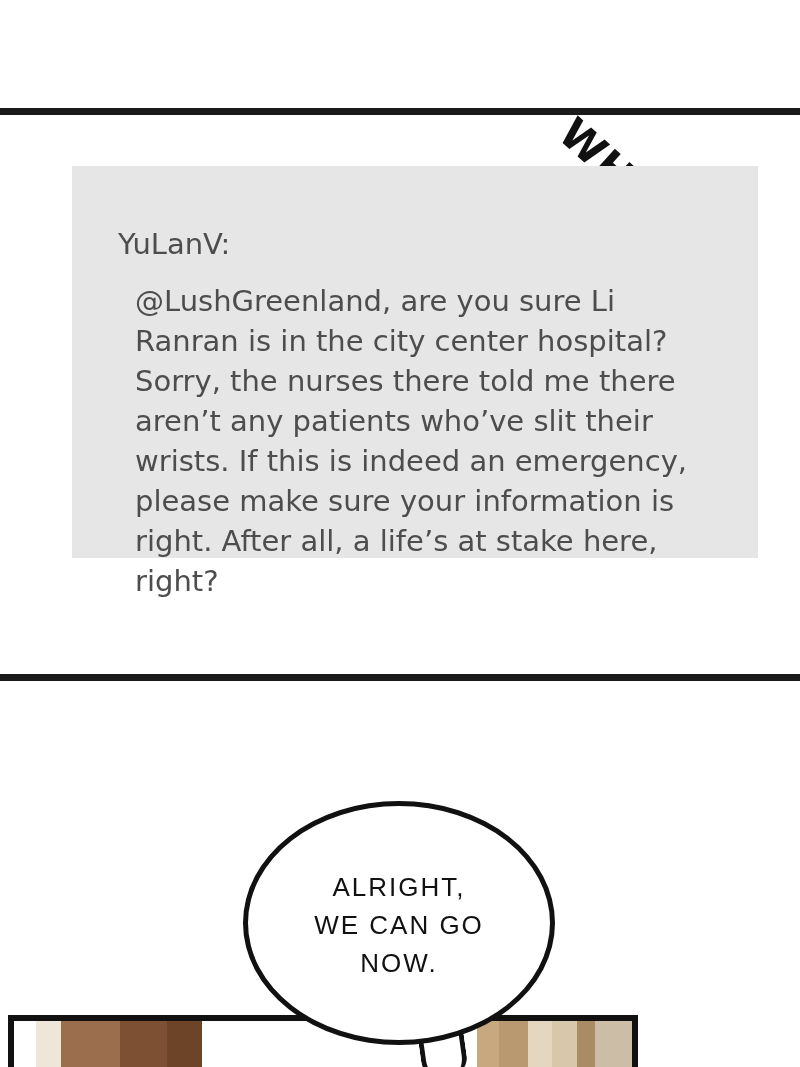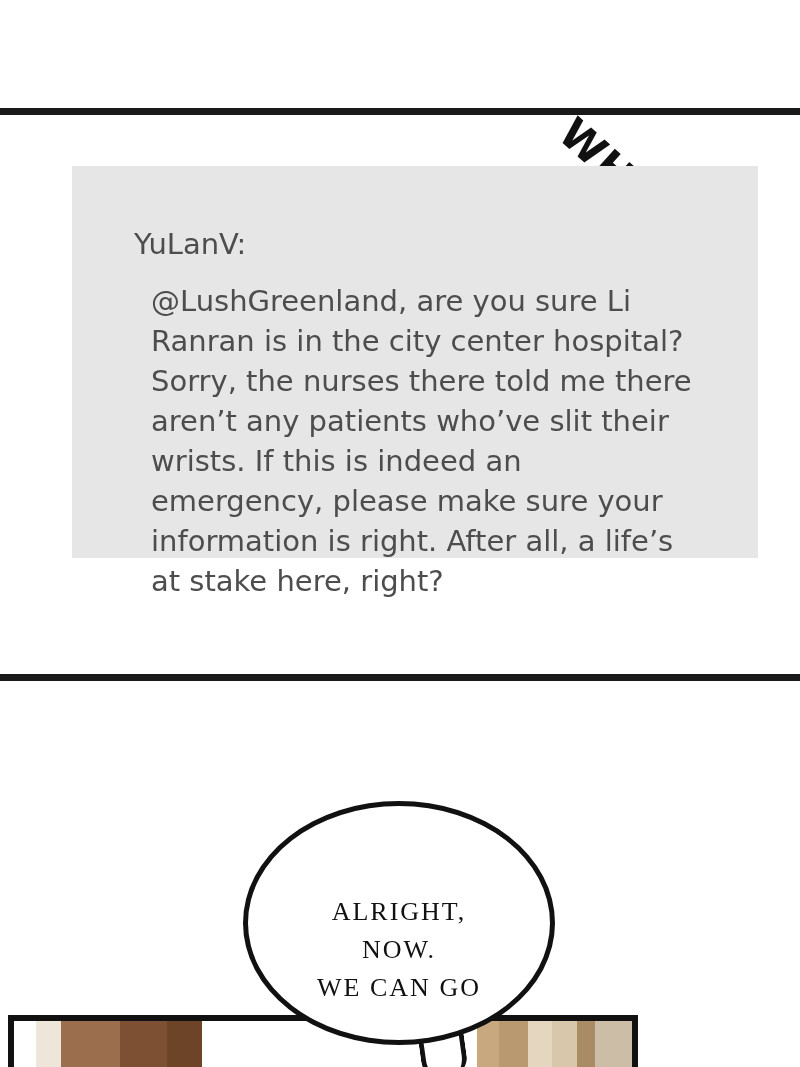--- a/index.html
+++ b/index.html
@@ -57,21 +57,21 @@
 
   
   .comment-box {
     position: absolute;
     left: 72px;
     top: 166px;
     width: 686px;
     height: 392px;
     background: #e6e6e6;
     box-sizing: border-box;
-    padding: 58px 44px 0 62px;
+    padding: 58px 44px 0 46px;
   }
   .comment-user {
     font-family: "DejaVu Sans", sans-serif;
     font-size: 29px;
     color: #4d4d4d;
     line-height: 40px;
     margin: 0 0 1px 0;
     font-weight: 400;
   }
   .comment-body {
@@ -106,26 +106,25 @@
     border-radius: 50% / 50%;
     box-sizing: border-box;
     z-index: 6;
   }
   .balloon-text {
     position: absolute;
     left: 0;
     top: 62px;
     width: 100%;
     text-align: center;
-    font-family: Liberation Serif, serif;
+    font-family: Liberation Sans, sans-serif;
     font-size: 26px;
     line-height: 38px;
     letter-spacing: 2px;
     color: #111111;
-    margin-top: 25px;
   }
   .balloon-tail {
     position: absolute;
     left: 420px;
     top: 345px;
     width: 46px;
     height: 52px;
     background: #ffffff;
     border-left: 5px solid #111111;
     border-right: 5px solid #111111;
@@ -182,22 +181,22 @@
 
   <div class="rule rule-bottom"></div>
 
   <div class="lower-panel">
 
     <div class="balloon-tail"></div>
 
     <div class="balloon">
       <div class="balloon-text">
         <div>ALRIGHT,</div>
+        <div>WE CAN GO</div>
         <div>NOW.</div>
-        <div>WE CAN GO</div>
       </div>
     </div>
 
     <div class="art-strip">
       <div class="art-frame">
         <div class="art-inner" id="art-bands">
             <div class="band" style="background: rgb(255, 255, 255); width: 22px;"></div>
             <div class="band" style="background: rgb(239, 230, 218); width: 26px;"></div>
             <div class="band" style="background: rgb(155, 110, 78); width: 60px;"></div>
             <div class="band" style="background: rgb(125, 79, 51); width: 48px;"></div>

